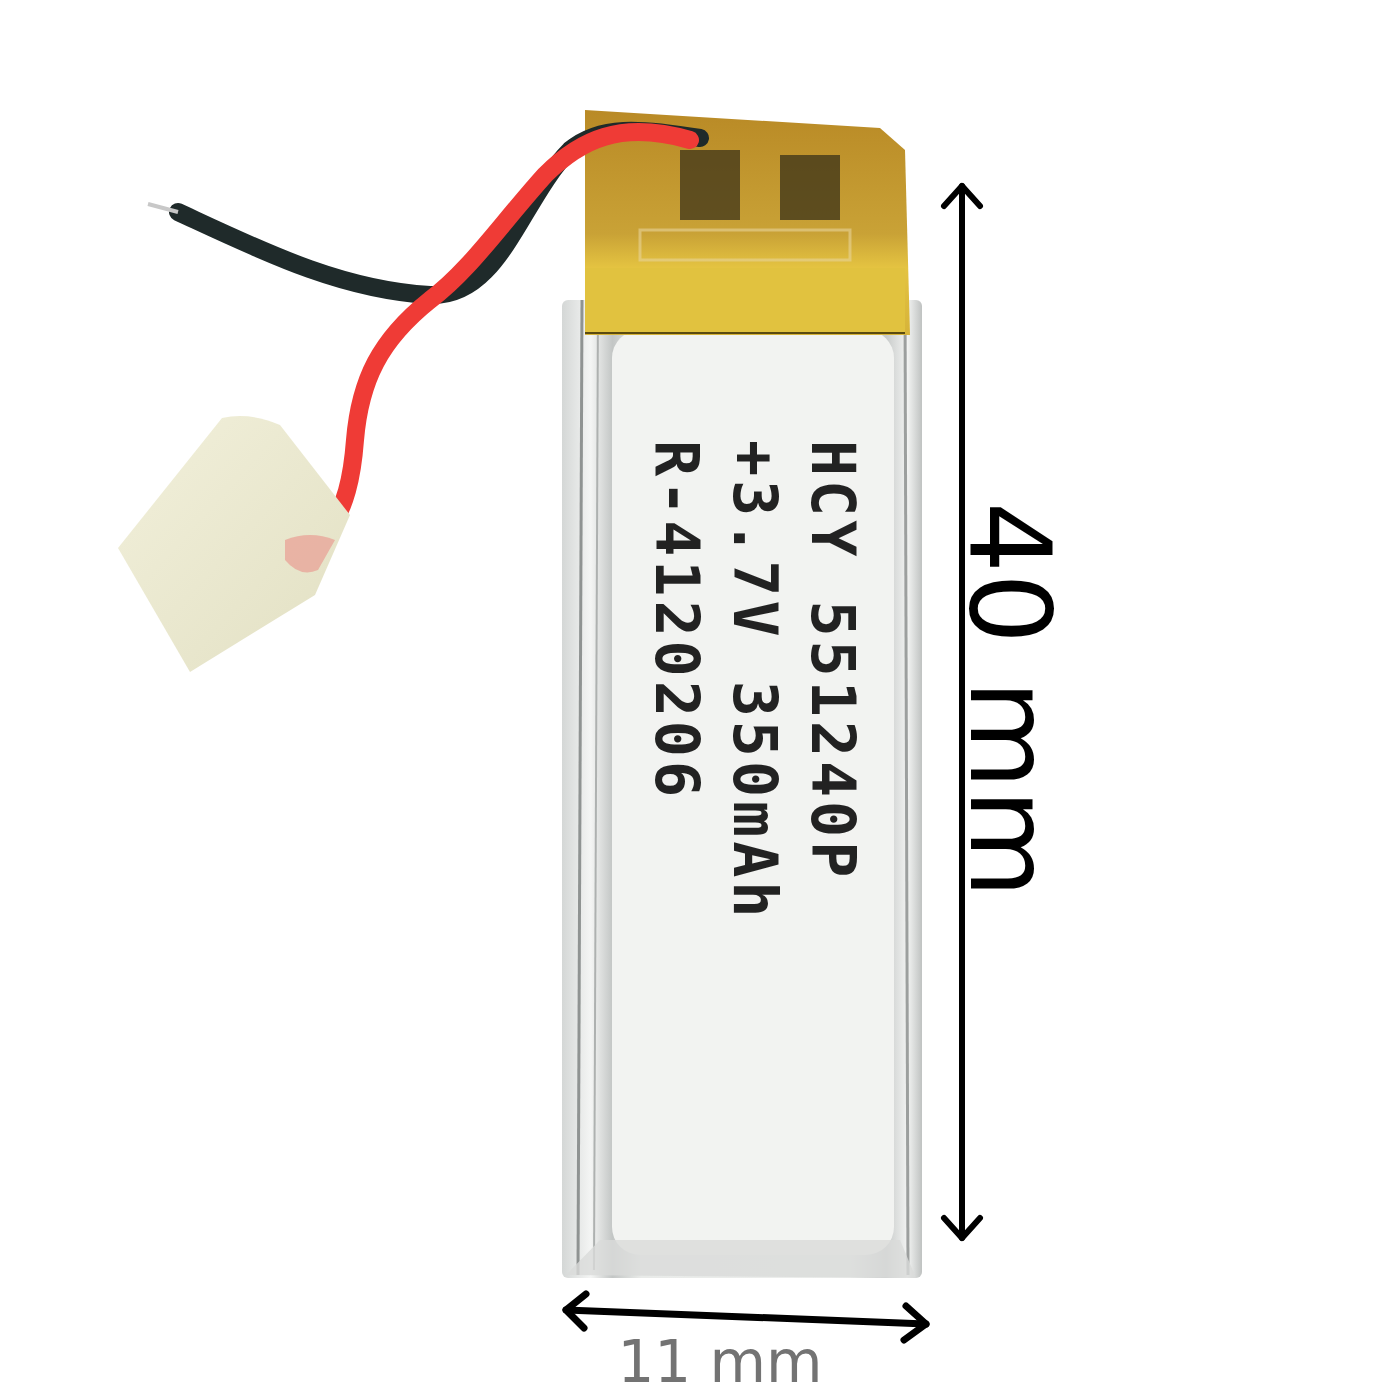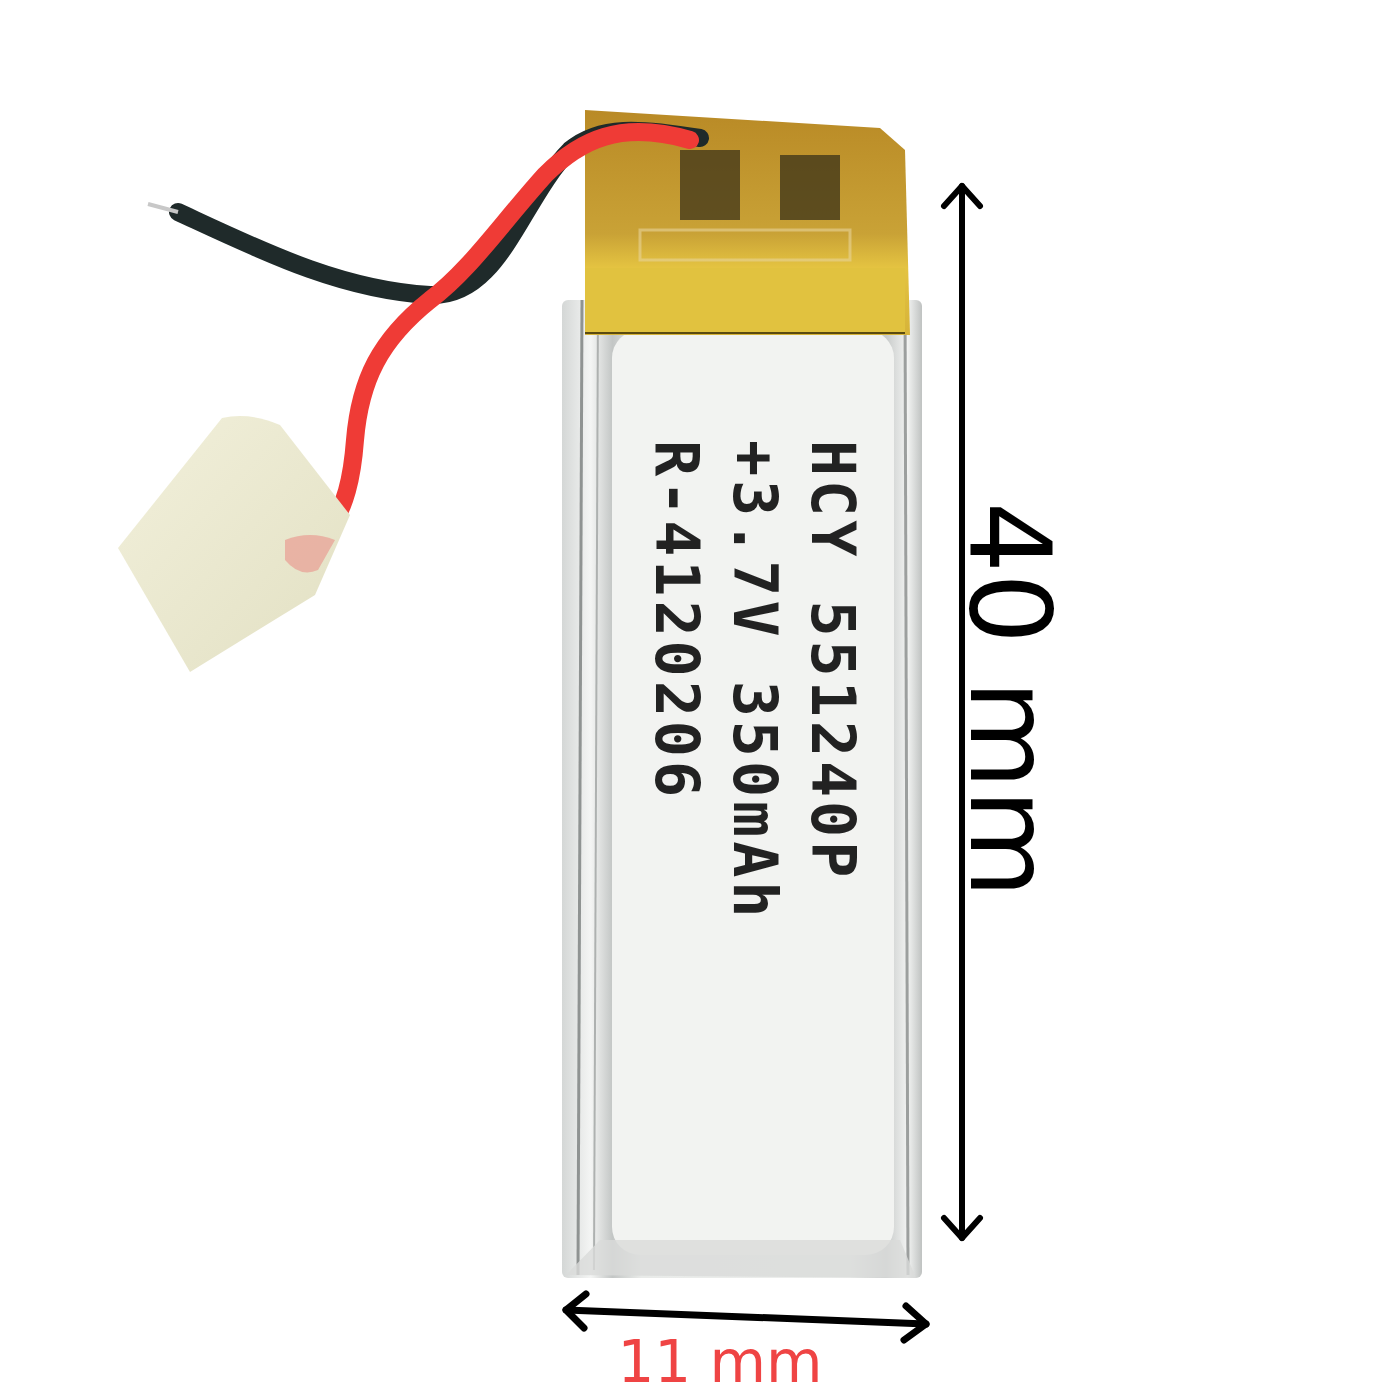--- a/index.html
+++ b/index.html
@@ -34,21 +34,21 @@
       color: #000000;
       white-space: nowrap;
     }
     .dim-width-text {
       position: absolute;
       left: 720px; top: 1362px;
       transform: translate(-50%, -50%);
       font-family: "DejaVu Sans", sans-serif;
       font-size: 58px;
       line-height: 58px;
-      color: #ef4444;
+      color: #737373;
       white-space: nowrap;
     }
   </style>
 </head>
 <body>
 
 <div class="stage">
 
   <svg class="scene" width="1400" height="1400" viewBox="0 0 1400 1400">
     <defs>

